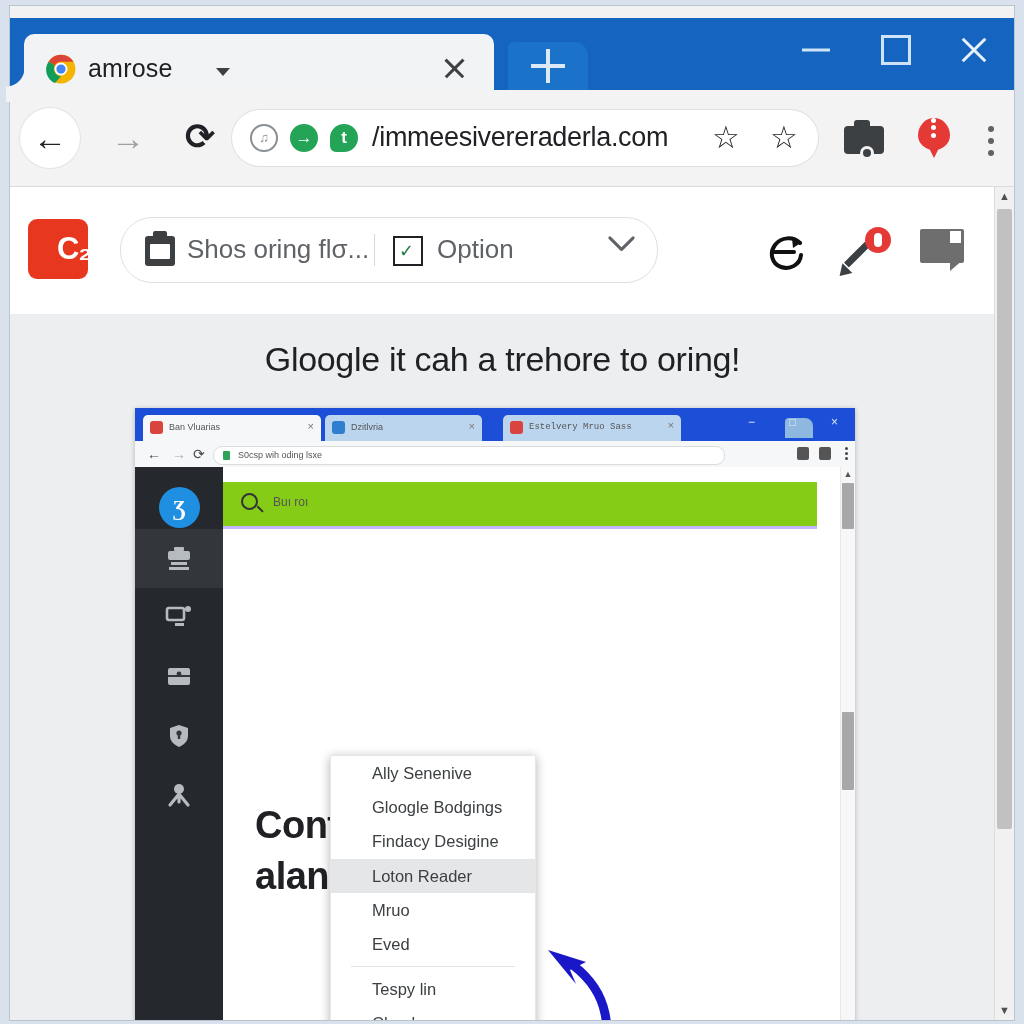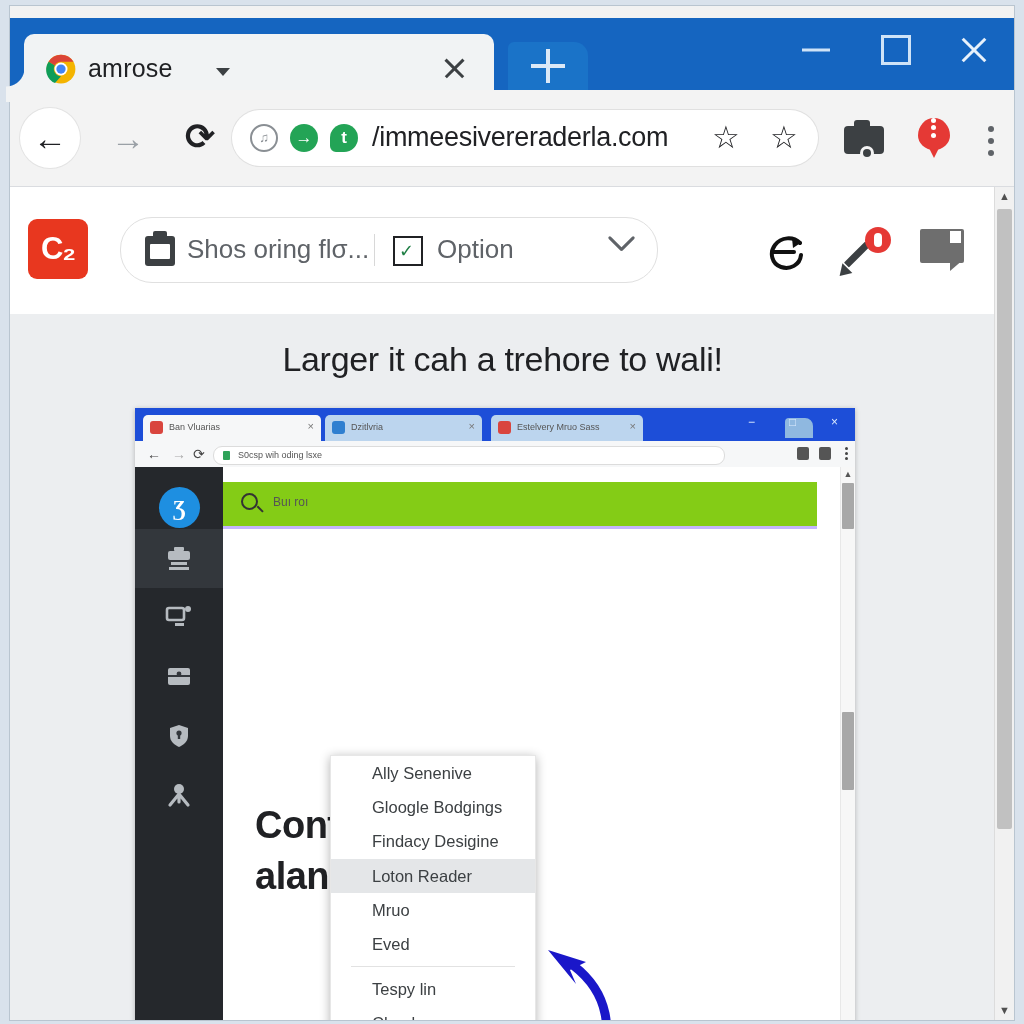--- a/index.html
+++ b/index.html
@@ -103,21 +103,21 @@
   .kebab-dot{position:absolute;left:12px;width:6px;height:6px;border-radius:50%;background:#5f6368;}
   .kebab-dot:nth-child(1){top:12px;}
   .kebab-dot:nth-child(2){top:24px;}
   .kebab-dot:nth-child(3){top:36px;}
 
   
   .extbar{position:absolute;left:0;top:181px;width:1004px;height:127px;background:#fff;
        border-bottom:1px solid #e6e6e6;}
   .ext-logo{position:absolute;left:18px;top:32px;width:60px;height:60px;background:#e8371f;
        border-radius:9px;}
-  .ext-logo-txt{position:absolute;left:0;top:0;width:60px;height:50px;line-height:60px;
+  .ext-logo-txt{position:absolute;left:16px;top:0;width:60px;height:50px;line-height:60px;
        text-align:center;color:#fff;font-size:31px;font-weight:bold;letter-spacing:-1px;}
 
   .ext-pill{position:absolute;left:110px;top:30px;width:536px;height:64px;
        background:#fff;border:1px solid #e0e0e0;border-radius:32px;cursor:pointer;}
   .ext-cal{position:absolute;left:24px;top:18px;width:30px;height:30px;background:#3c4043;
        border-radius:3px;}
   .ext-cal:before{content:"";position:absolute;left:8px;top:-5px;width:14px;height:6px;
        background:#3c4043;border-radius:2px 2px 0 0;}
   .ext-cal-inner{position:absolute;left:5px;top:8px;width:20px;height:15px;background:#fff;
        border-radius:1px;}
@@ -357,36 +357,36 @@
 
       <div class="ext-ic ext-ic-note">
         <div class="note-body">
           <div class="note-tag"></div>
         </div>
         <div class="note-tail"></div>
       </div>
     </div>
 
     <div class="page">
-      <div class="headline">Larger it cah a trehore to wali!</div>
+      <div class="headline">Gloogle it cah a trehore to oring!</div>
 
       <div class="shot">
 
         <div class="shot-title">
           <div class="s-tab active" style="left:8px;width:178px;">
             <div class="s-tab-fav" style="background:#d9453e;"></div>
             <div class="s-tab-lbl">Ban Vluarias</div>
             <div class="s-tab-x">×</div>
           </div>
           <div class="s-tab inactive" style="left:190px;width:157px;">
             <div class="s-tab-fav" style="background:#2f7fd0;"></div>
             <div class="s-tab-lbl">Dzitlvria</div>
             <div class="s-tab-x">×</div>
           </div>
-          <div class="s-tab inactive" style="left:356px;width:152px;">
+          <div class="s-tab inactive" style="left:368px;width:178px;font-family:Liberation Mono, monospace;">
             <div class="s-tab-fav" style="background:#d9453e;"></div>
             <div class="s-tab-lbl">Estelvery Mruo Sass</div>
             <div class="s-tab-x">×</div>
           </div>
           <div class="s-newtab"></div>
           <div class="s-wb" style="left:613px;">−</div>
           <div class="s-wb" style="left:654px;">□</div>
           <div class="s-wb" style="left:696px;">×</div>
         </div>
 

